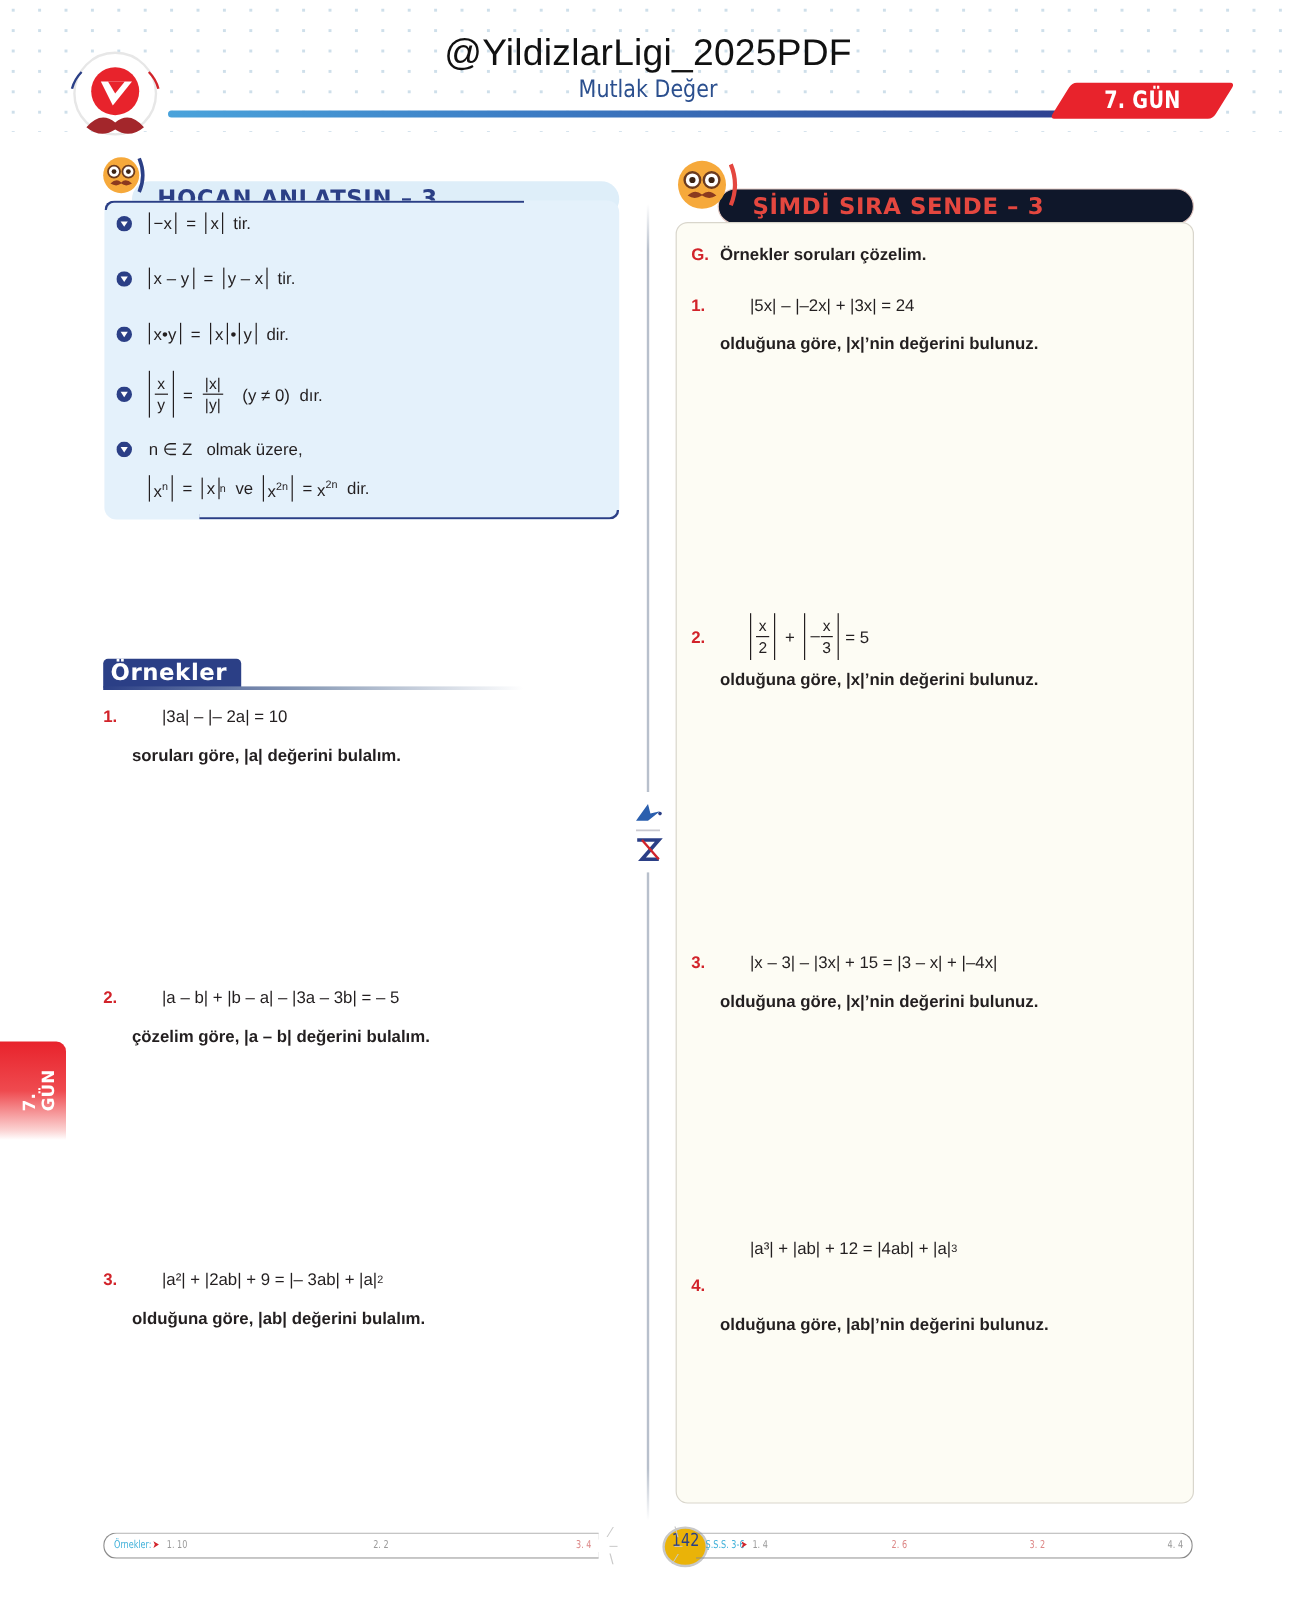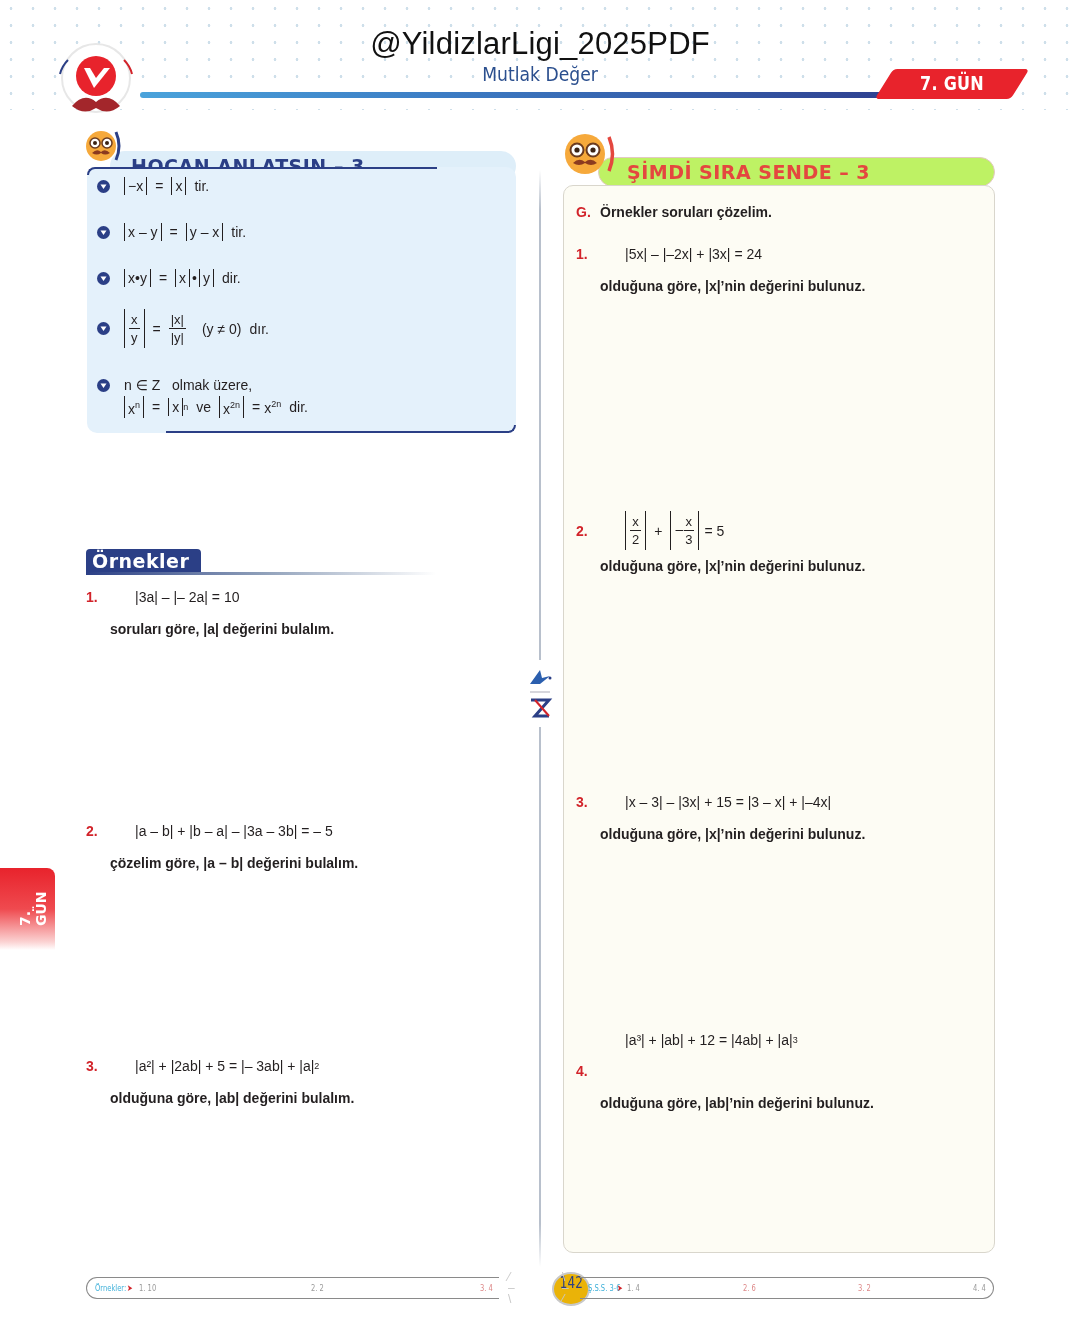--- a/index.html
+++ b/index.html
@@ -39,21 +39,21 @@
     color: #fff; font-family: "DejaVu Sans", sans-serif; font-size: 20px; font-weight: bold;
     transform: scaleX(.8); letter-spacing: .3px;
   }
 
   
   .sec-title {
     position: absolute; height: 30px; border-radius: 15px;
     display: flex; align-items: center; margin-top: 18px;
   }
   .sec-left { left: 110px; top: 133px; width: 406px; background: #deeef9; }
-  .sec-right { left: 598px; top: 139px; width: 397px; background: #bef264; border: 1px solid #e3c9c3; }
+  .sec-right { left: 598px; top: 139px; width: 397px; background: #0f172a; border: 1px solid #e3c9c3; }
   .sec-title .label {
     font-family: "DejaVu Sans", sans-serif; font-weight: bold; font-size: 19px; letter-spacing: .5px;
   }
   .sec-left .label { color: #2b3f86; margin-left: 21px; }
   .sec-right .label { color: #e4473f; margin-left: 28px; }
   .face { position: absolute; width: 44px; height: 44px; }
 
   
   .rules-box {
     position: absolute; left: 87px; top: 167px; width: 429px; height: 266px;
@@ -234,21 +234,21 @@
     <span class="frac">
         <span class="num">|x|</span>
         <span class="den">|y|</span>
       </span>
     <span style="width:16px;display:inline-block"></span>
     <span>(y ≠ 0)</span>
     <span class="gap"></span>
       <span>dır.</span>
   </div>
 
-  <div class="rule" style="top:210px">
+  <div class="rule" style="top:199px">
     <svg class="bullet" viewBox="0 0 13 13">
         <circle cx="6.5" cy="6.5" r="6.5" fill="#2b3f86"></circle>
         <path d="M3.5 4.5 L9.5 4.5 L6.5 9 Z" fill="#fff"></path>
       </svg>
     <span style="white-space:pre">n ∈ Z   olmak üzere,</span>
   </div>
   <div class="rule" style="top:229px;left:37px">
     <span class="abs"><span>x</span><sup>n</sup></span>
     <span class="gap"></span>
       <span>=</span>
@@ -276,21 +276,21 @@
 <div class="q-num" style="left:86px;top:589px">1.</div>
 <div class="q-eq" style="left:135px;top:589px">|3a| – |– 2a| = 10</div>
 <div class="q-text" style="left:110px;top:621px">soruları göre, |a| değerini bulalım.</div>
 
 <div class="q-num" style="left:86px;top:823px">2.</div>
 <div class="q-eq" style="left:135px;top:823px">|a – b| + |b – a| – |3a – 3b| = – 5</div>
 <div class="q-text" style="left:110px;top:855px">çözelim göre, |a – b| değerini bulalım.</div>
 
 <div class="q-num" style="left:86px;top:1058px">3.</div>
 <div class="q-eq" style="left:135px;top:1058px">
-  <span>|a²| + |2ab| + 5 = |– 3ab| + |a|</span>
+  <span>|a²| + |2ab| + 9 = |– 3ab| + |a|</span>
     <sup style="vertical-align:10px">2</sup>
 </div>
 <div class="q-text" style="left:110px;top:1090px">olduğuna göre, |ab| değerini bulalım.</div>
 
 <div class="divider-top"></div>
 <svg class="div-logo" viewBox="0 0 28 58">
   <path d="M4 20 L14 6 L16 14 L24 12 L14 20 Z" fill="#2b5fae"></path>
   <circle cx="24" cy="14" r="1.5" fill="#2b3f86"></circle>
   <line x1="4" y1="28" x2="24" y2="28" stroke="#c8c8d0" stroke-width="1.5"></line>
   <path d="M5 36 L23 36 L9 52 L23 52" stroke="#2b3f86" stroke-width="3" fill="none"></path>

